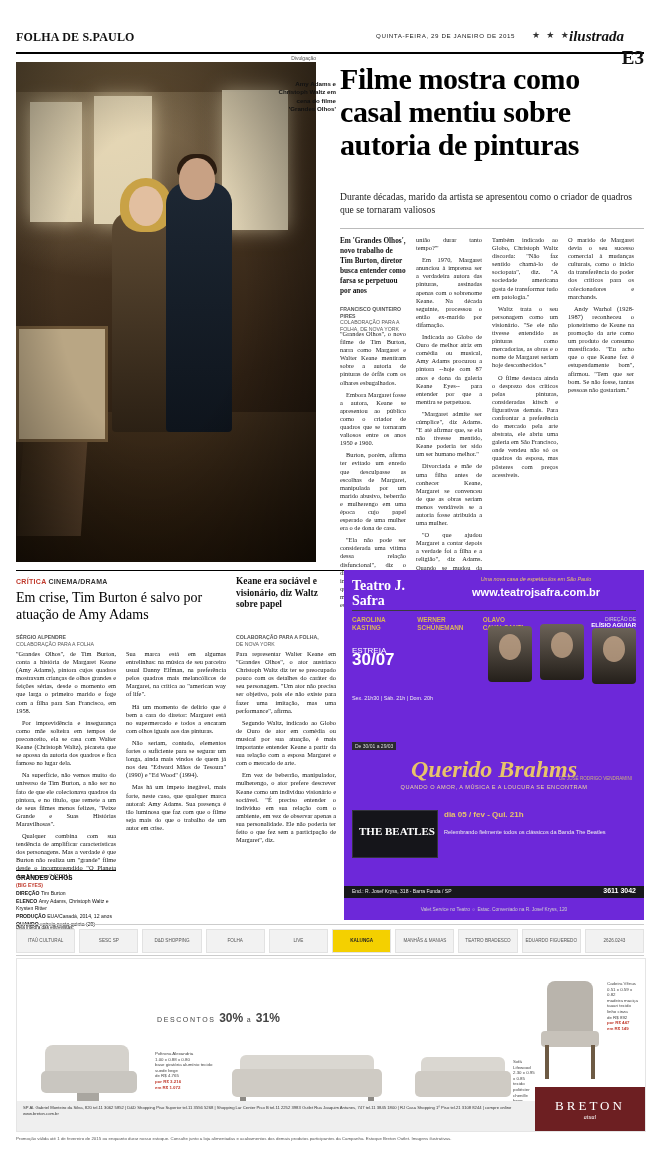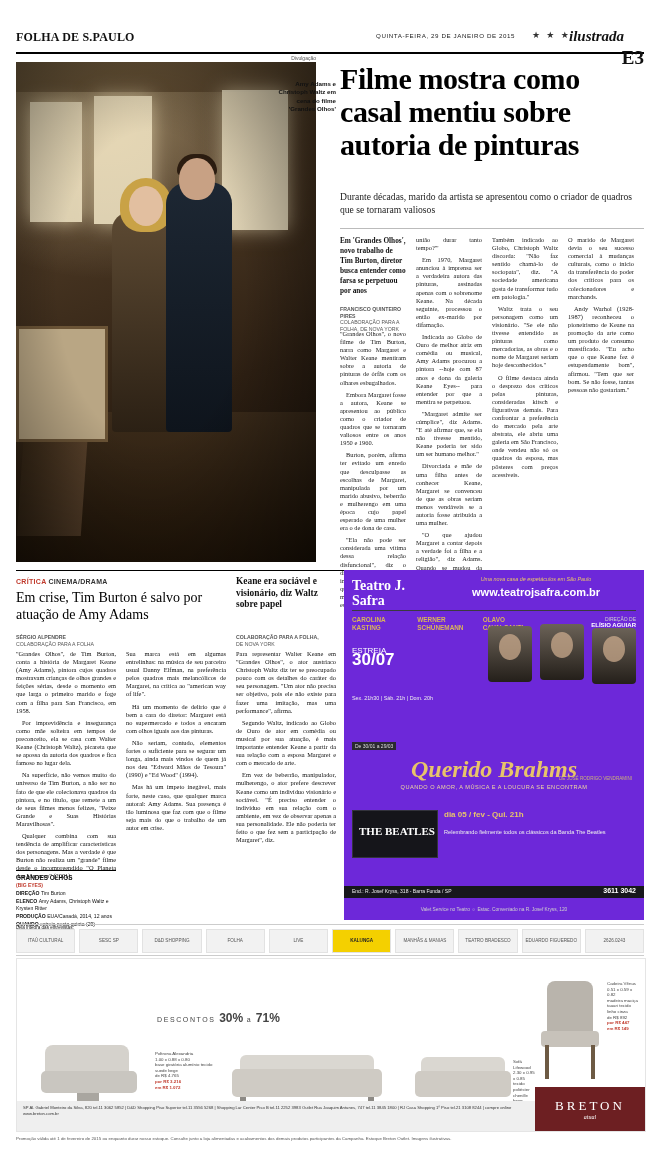--- a/index.html
+++ b/index.html
@@ -324,21 +324,21 @@
     <div class="sp">TEATRO BRADESCO</div>
     <div class="sp">EDUARDO FIGUEREDO</div>
     <div class="sp">2626.0243</div>
   </div>
 
   <div class="ad-breton">
     <div class="b-desc">
       <span>DESCONTOS</span>
       <b>30%</b>
       <span>a</span>
-      <b>71%</b>
+      <b>31%</b>
     </div>
 
     <div class="chair">
       <div class="back"></div>
         <div class="seat"></div>
         <div class="leg"></div>
     </div>
     <div class="sofa">
       <div class="s2"></div>
         <div class="s1"></div>

